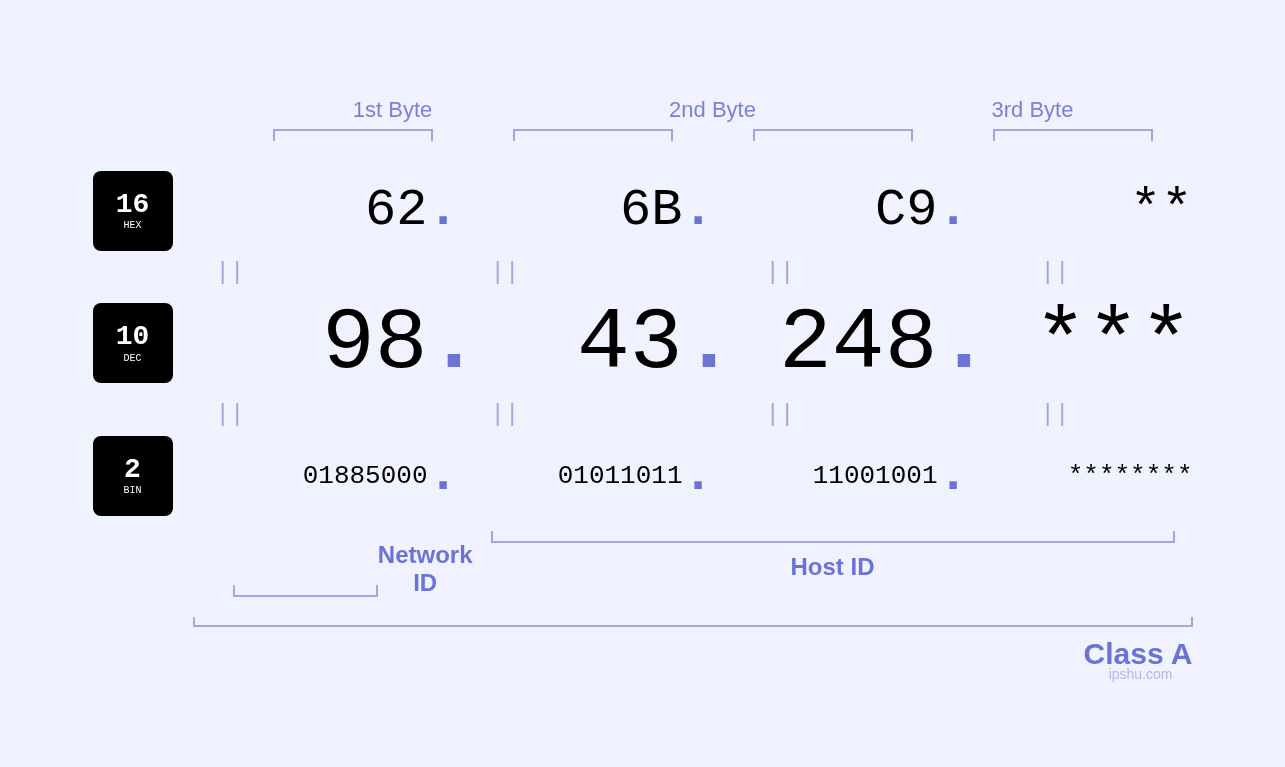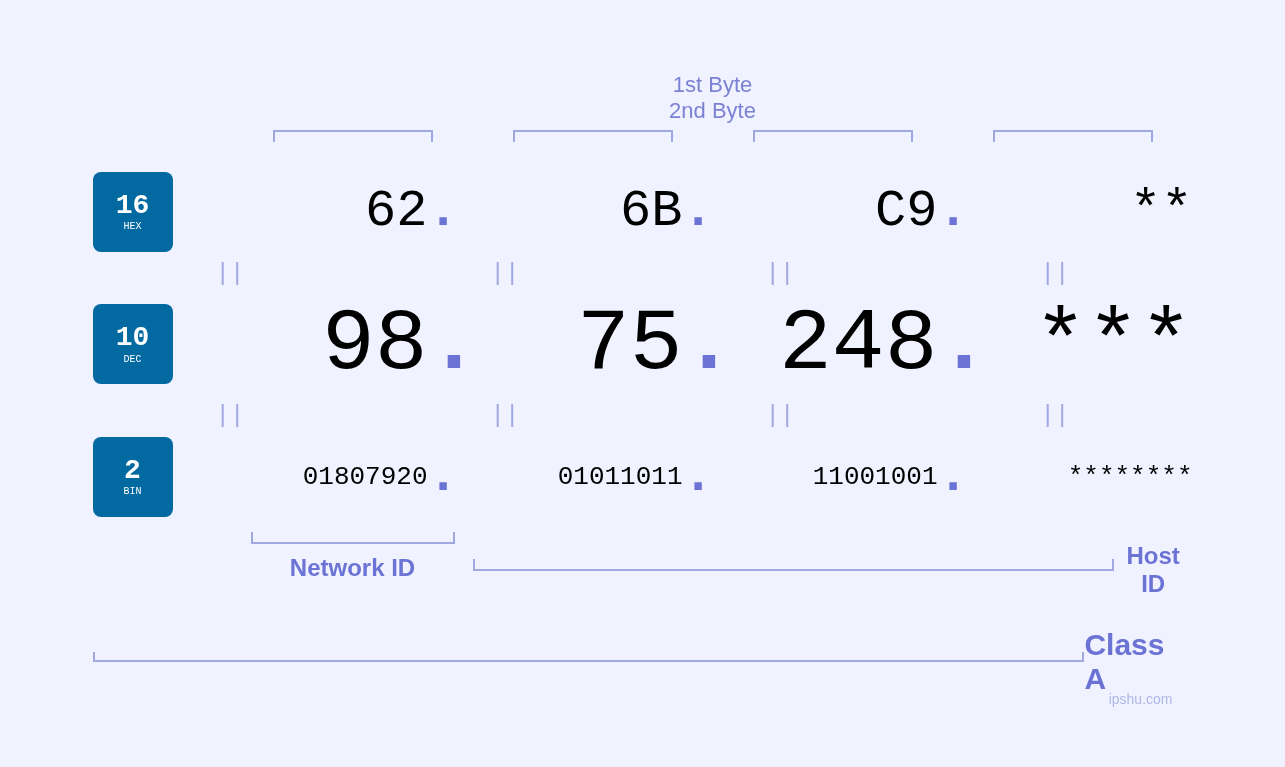--- a/index.html
+++ b/index.html
@@ -21,21 +21,20 @@
       width: 1100px;
       position: relative;
       padding: 20px 0;
     }
 
     
     .byte-headers {
       display: flex;
       margin-left: 140px;
       margin-bottom: 6px;
-      flex-direction: column;
     }
 
     .byte-header {
       flex: 1;
       text-align: center;
       color: #7b82d4;
       font-size: 22px;
       font-family: Arial, sans-serif;
     }
 
@@ -65,21 +64,21 @@
     .row {
       display: flex;
       align-items: center;
       margin-bottom: 0;
     }
 
     
     .base-badge {
       width: 80px;
       height: 80px;
-      background-color: #0369a1;
+      background-color: #000000;
       border-radius: 8px;
       display: flex;
       flex-direction: column;
       align-items: center;
       justify-content: center;
       color: white;
       margin-right: 30px;
       flex-shrink: 0;
     }
 
@@ -161,28 +160,28 @@
     }
 
     .bottom-brackets {
       display: flex;
       align-items: flex-start;
     }
 
     .network-id-bracket {
       width: 25%;
       display: flex;
-      flex-direction: column;
-      align-items: center;
+      flex-direction: row;
+      align-items: flex-end;
     }
 
     .host-id-bracket {
       width: 75%;
       display: flex;
-      flex-direction: row;
+      flex-direction: column;
       align-items: center;
       justify-content: flex-end;
     }
 
     .bracket-bottom-line {
       width: 90%;
       height: 12px;
       border-bottom: 2px solid #a0a8e0;
       border-left: 2px solid #a0a8e0;
       border-right: 2px solid #a0a8e0;
@@ -194,22 +193,22 @@
       font-family: Arial, sans-serif;
       font-weight: bold;
       margin-top: 10px;
       text-align: center;
     }
 
     
     .class-row {
       margin-top: 20px;
       display: flex;
-      flex-direction: row;
-      align-items: center;
+      flex-direction: column;
+      align-items: flex-end;
     }
 
     .class-bracket-line {
       width: 1000px;
       height: 10px;
       border-bottom: 2px solid #a0a8e0;
       border-left: 2px solid #a0a8e0;
       border-right: 2px solid #a0a8e0;
     }
 
@@ -232,20 +231,21 @@
     }
   </style>
 </head>
 <body>
 
 <div class="main-container">
 
   <div class="byte-headers">
     <div class="byte-header">1st Byte</div>
     <div class="byte-header">2nd Byte</div>
+    <div class="byte-header">3rd Byte</div>
   </div>
 
   <div class="brackets-row">
     <div class="bracket-cell">
       <div class="bracket-line"></div>
     </div>
     <div class="bracket-cell">
       <div class="bracket-line"></div>
     </div>
     <div class="bracket-cell">
@@ -280,42 +280,42 @@
   </div>
 
   <div class="row">
     <div class="base-badge">
       <span class="base-num">10</span>
       <span class="base-label">DEC</span>
     </div>
     <div class="values-row">
       <div class="value-cell dec">98</div>
       <div class="dot-cell dec">.</div>
-      <div class="value-cell dec">75</div>
+      <div class="value-cell dec">43</div>
       <div class="dot-cell dec">.</div>
       <div class="value-cell dec">248</div>
       <div class="dot-cell dec">.</div>
       <div class="value-cell dec">***</div>
     </div>
   </div>
 
   <div class="equals-row">
     <div class="equals-cell">||</div>
     <div class="equals-cell">||</div>
     <div class="equals-cell">||</div>
     <div class="equals-cell">||</div>
   </div>
 
   <div class="row">
     <div class="base-badge">
       <span class="base-num">2</span>
       <span class="base-label">BIN</span>
     </div>
     <div class="values-row">
-      <div class="value-cell bin">01807920</div>
+      <div class="value-cell bin">01885000</div>
       <div class="dot-cell bin">.</div>
       <div class="value-cell bin">01011011</div>
       <div class="dot-cell bin">.</div>
       <div class="value-cell bin">11001001</div>
       <div class="dot-cell bin">.</div>
       <div class="value-cell bin">********</div>
     </div>
   </div>
 
   <div class="bottom-section">

